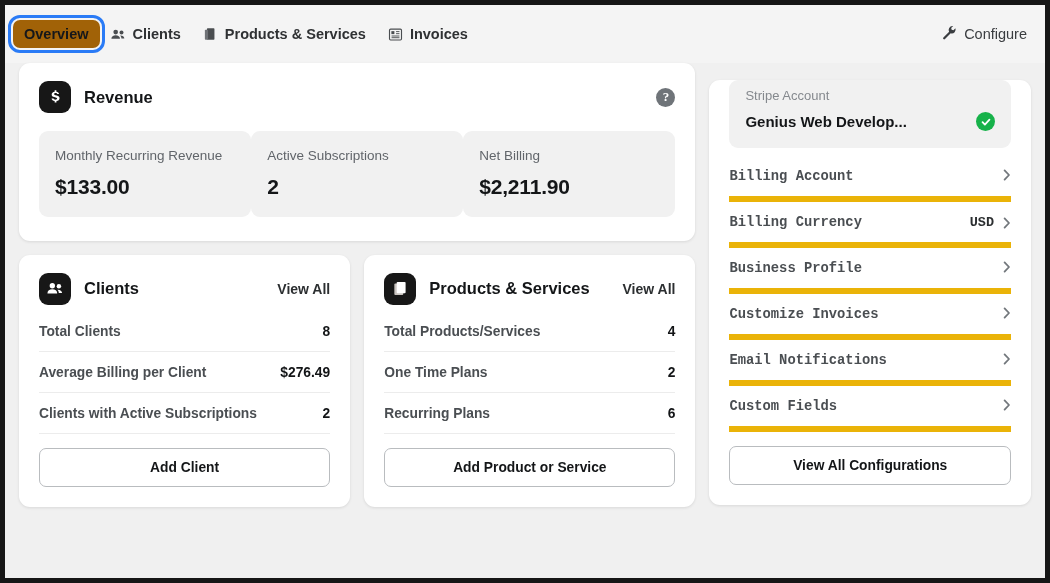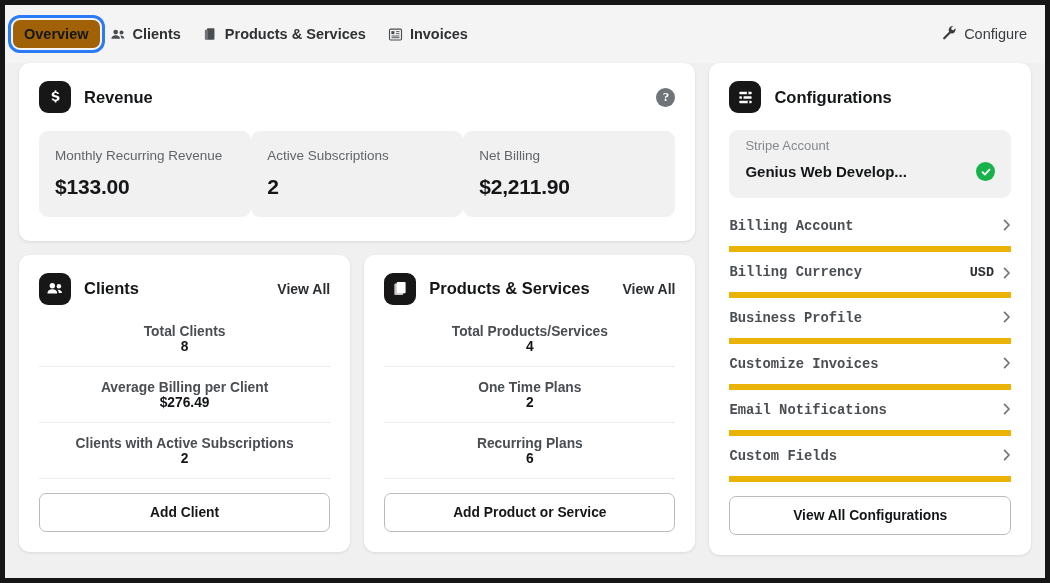--- a/index.html
+++ b/index.html
@@ -168,21 +168,20 @@
   .rows { padding: 6px 20px 0 20px; }
 
   .mrow {
     display: flex;
     align-items: center;
     justify-content: space-between;
     padding: 13px 0 12px 0;
     border-bottom: 1px solid #ececec;
     font-size: 13.8px;
     font-weight: bold;
-    flex-direction: column;
   }
 
   .mrow-label { color: #4a4e52; }
   .mrow-value { color: #121416; }
 
   .btn-wrap { padding: 14px 20px 20px 20px; }
 
   .btn {
     display: block;
     width: 100%;
@@ -429,33 +428,20 @@
           <div class="btn-wrap">
             <button class="btn">Add Product or Service</button>
           </div>
         </div>
       </div>
     </div>
 
     <div class="right-col">
       <div class="card">
 
-        <div class="card-head">
-          <div class="badge">
-            <svg width="17" height="17" viewBox="0 0 16 16">
-              <rect x="2.2" y="2.6" width="11.6" height="2.3" rx="0.7" fill="#ffffff"></rect>
-              <rect x="2.2" y="6.8" width="11.6" height="2.3" rx="0.7" fill="#ffffff"></rect>
-              <rect x="2.2" y="11" width="11.6" height="2.3" rx="0.7" fill="#ffffff"></rect>
-              <rect x="9.3" y="2.1" width="1.5" height="3.3" rx="0.5" fill="#171717"></rect>
-              <rect x="4.6" y="6.3" width="1.5" height="3.3" rx="0.5" fill="#171717"></rect>
-              <rect x="10.1" y="10.5" width="1.5" height="3.3" rx="0.5" fill="#171717"></rect>
-            </svg>
-          </div>
-          <div class="card-title">Configurations</div>
-        </div>
 
         <div class="stripe-tile">
           <div class="stripe-label">Stripe Account</div>
           <div class="stripe-row">
             <div class="stripe-name">Genius Web Develop...</div>
             <div class="check">
               <svg width="12" height="12" viewBox="0 0 16 16" fill="none" stroke="#ffffff" stroke-width="2.4" stroke-linecap="round" stroke-linejoin="round">
                 <path d="M3.4 8.3l3.1 3.1 6.1-6.5"></path>
               </svg>
             </div>

